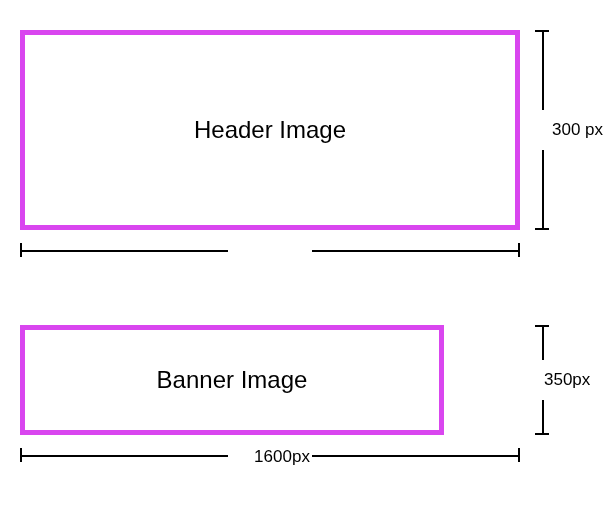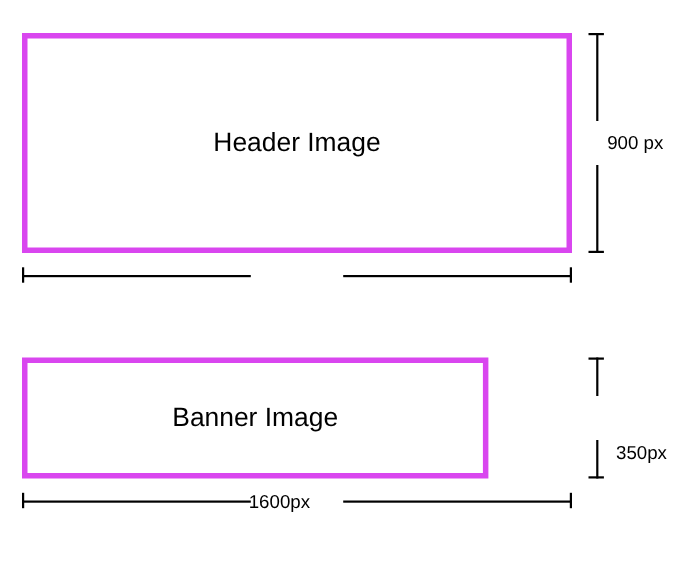--- a/index.html
+++ b/index.html
@@ -69,31 +69,31 @@
 
   <div class="hline" style="left:312px; top:250px; width:208px;"></div>
 
   <div class="tick-v" style="left:20px; top:243px;"></div>
   <div class="tick-v" style="left:518px; top:243px;"></div>
 
   <div class="vline" style="left:542px; top:30px; height:80px;"></div>
   <div class="vline" style="left:542px; top:150px; height:80px;"></div>
   <div class="tick-h" style="left:535px; top:30px;"></div>
   <div class="tick-h" style="left:535px; top:228px;"></div>
-  <div class="dim-v" style="left:552px; top:120px;">900 px</div>
+  <div class="dim-v" style="left:552px; top:120px;">300 px</div>
 
   <div class="rect" style="left:20px; top:325px; width:424px; height:110px;">
     <span>Banner Image</span>
   </div>
 
   <div class="hline" style="left:20px; top:455px; width:208px;"></div>
   <div class="hline" style="left:312px; top:455px; width:208px;"></div>
   <div class="tick-v" style="left:20px; top:448px;"></div>
   <div class="tick-v" style="left:518px; top:448px;"></div>
-  <div class="dim-h" style="left:212px; top:447px; width:84px;">1600px</div>
+  <div class="dim-h" style="left:240px; top:447px; width:84px;">1600px</div>
 
   <div class="vline" style="left:542px; top:325px; height:35px;"></div>
   <div class="vline" style="left:542px; top:400px; height:35px;"></div>
   <div class="tick-h" style="left:535px; top:325px;"></div>
   <div class="tick-h" style="left:535px; top:433px;"></div>
-  <div class="dim-v" style="left:560px; top:370px;margin-top:32px;">350px</div>
+  <div class="dim-v" style="left:544px; top:370px;">350px</div>
 
 </div>
 
 </body></html>

